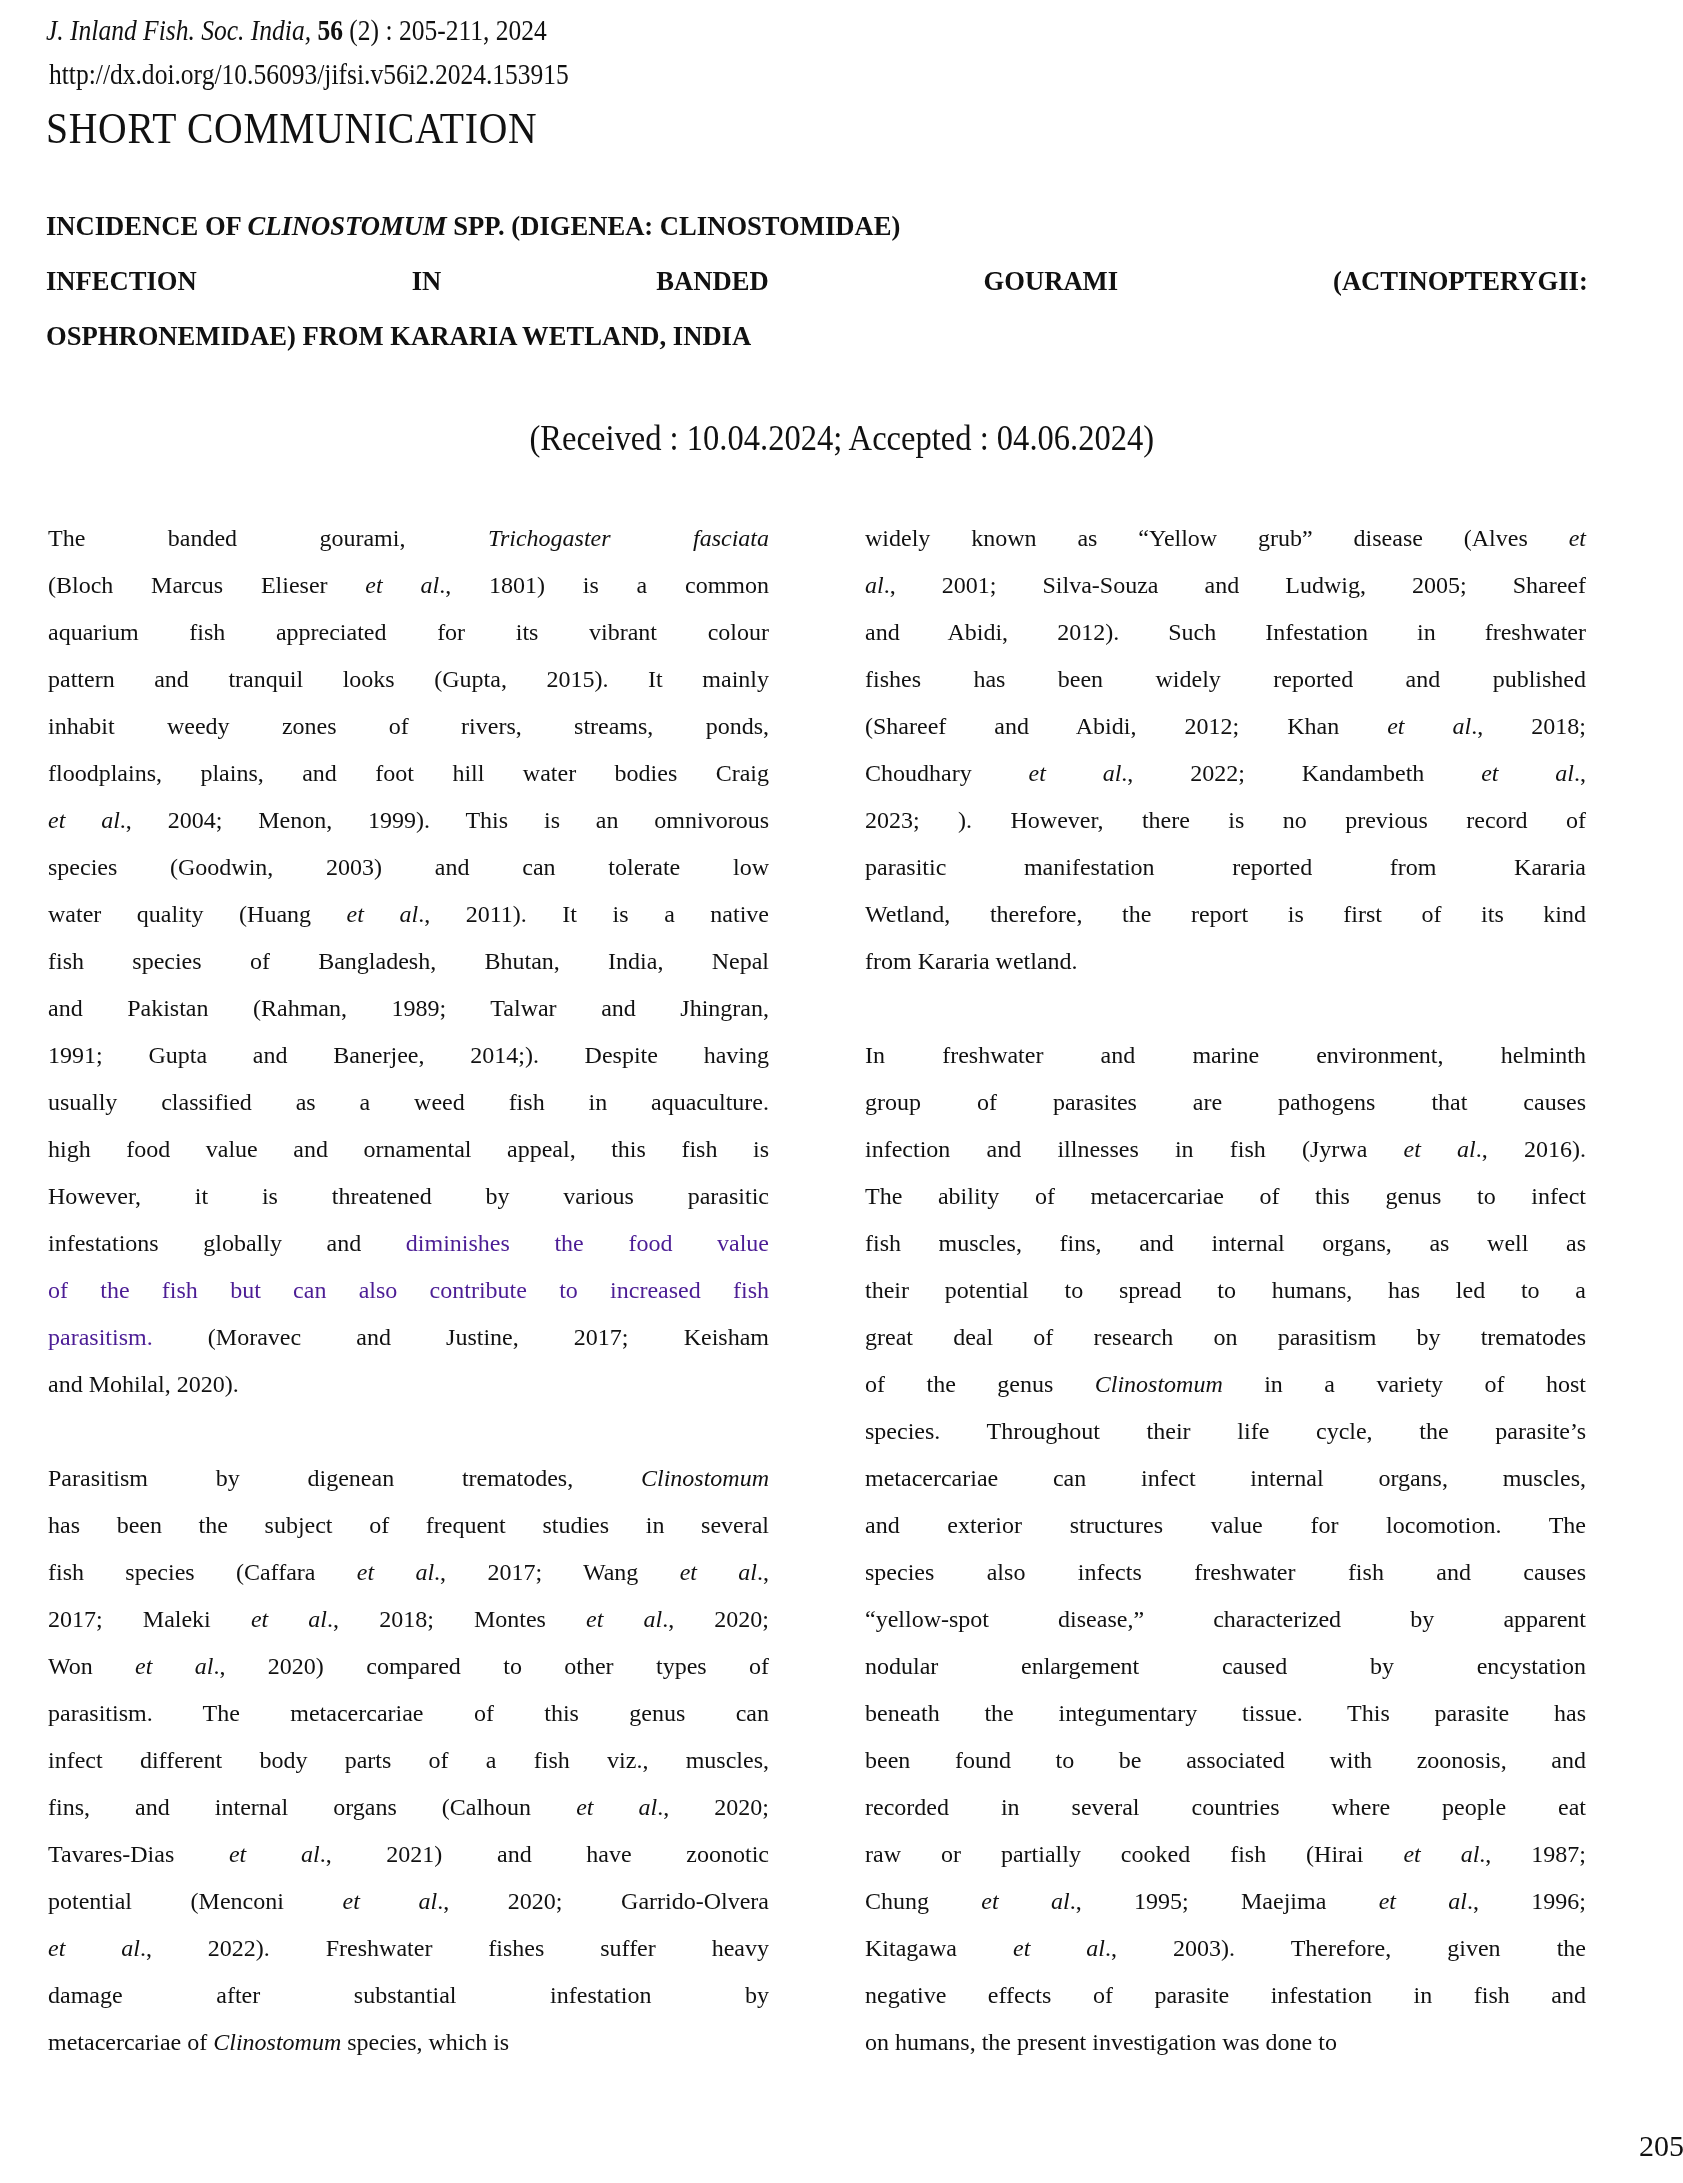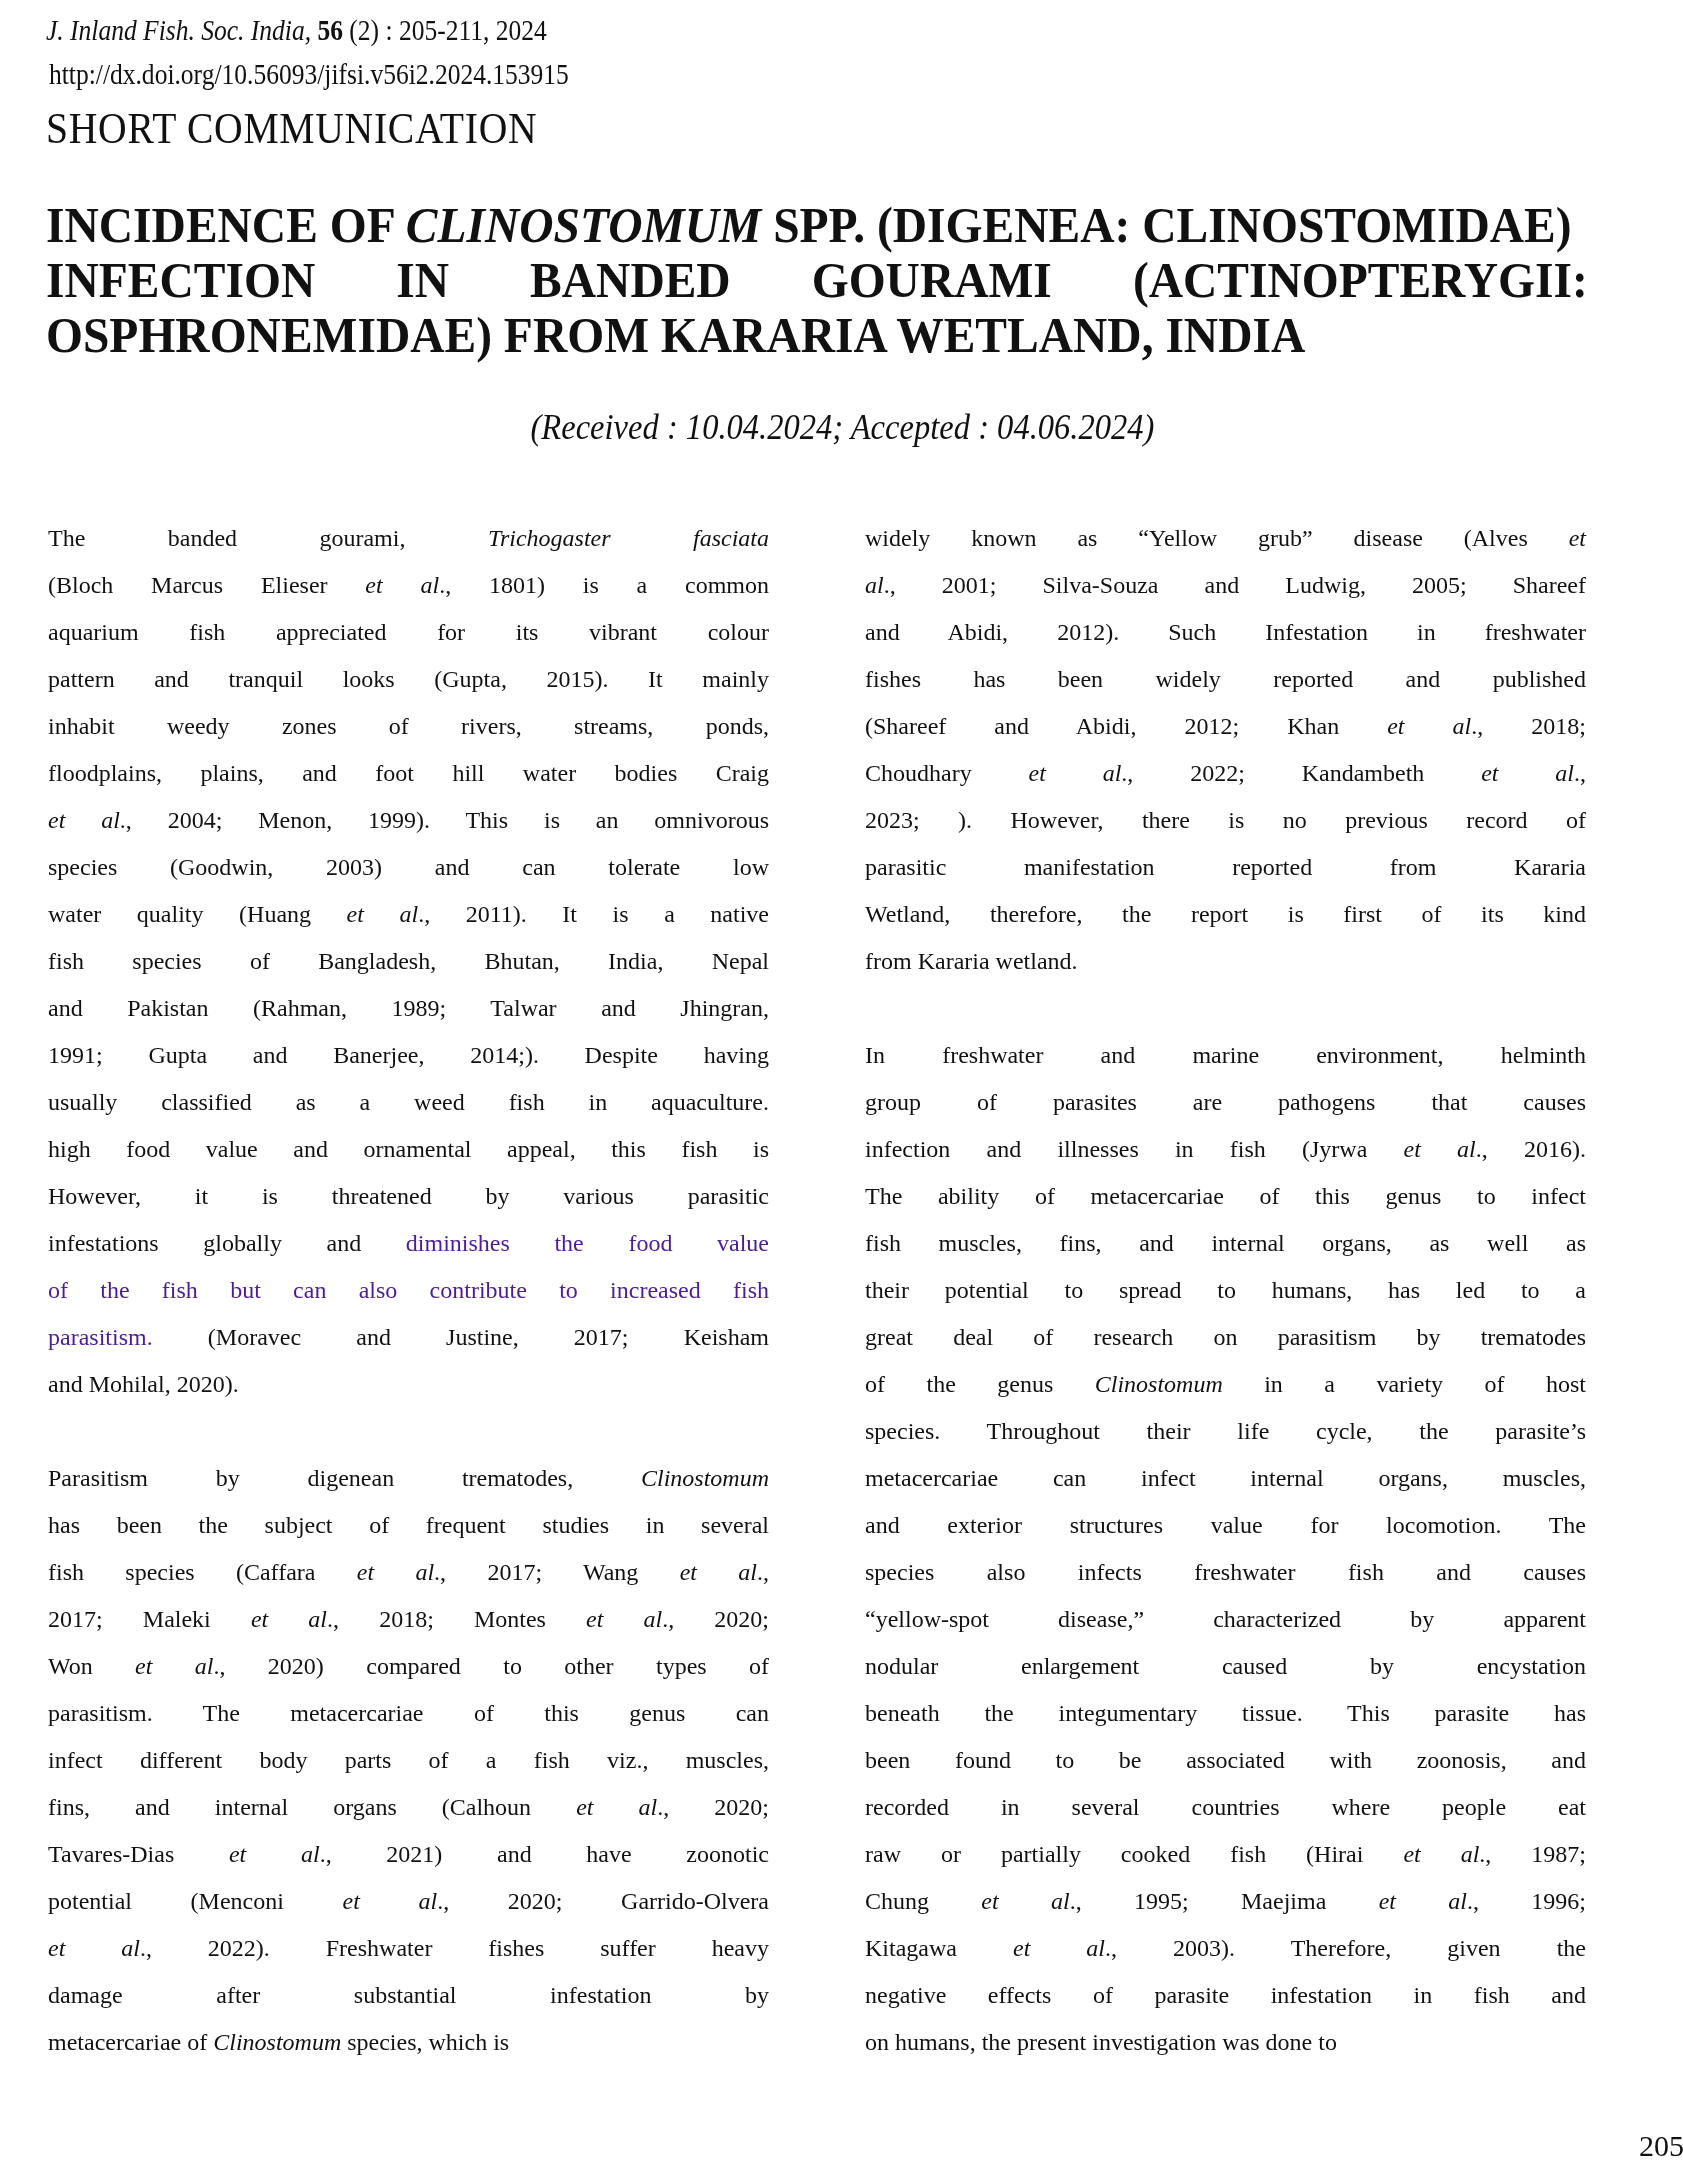--- a/index.html
+++ b/index.html
@@ -47,43 +47,42 @@
       line-height: 51px;
       transform: scaleX(0.9);
       transform-origin: left top;
       white-space: nowrap;
       letter-spacing: 0.8px;
     }
     .title {
       position: absolute;
       left: 46px; top: 198px;
       width: 1543px;
-      font-size: 50px;
+      font-size: 28px;
       font-weight: bold;
       line-height: 55px;
     }
     .title .tl {
       display: block;
       white-space: nowrap;
       transform: scaleX(0.95);
       transform-origin: left top;
     }
     .title .tl.justify {
       display: flex;
       justify-content: space-between;
       width: 1623px;
     }
     .title .ital { font-style: italic; }
     .received {
       position: absolute;
-      left: 0; top: 406px;
+      left: 0; top: 417px;
       width: 1684px;
       text-align: center;
       font-size: 35px;
-      font-style: italic;
       line-height: 44px;
     }
     .received span {
       display: inline-block;
       transform: scaleX(0.93);
     }
     .column {
       position: absolute;
       top: 515px;
       width: 721px;

